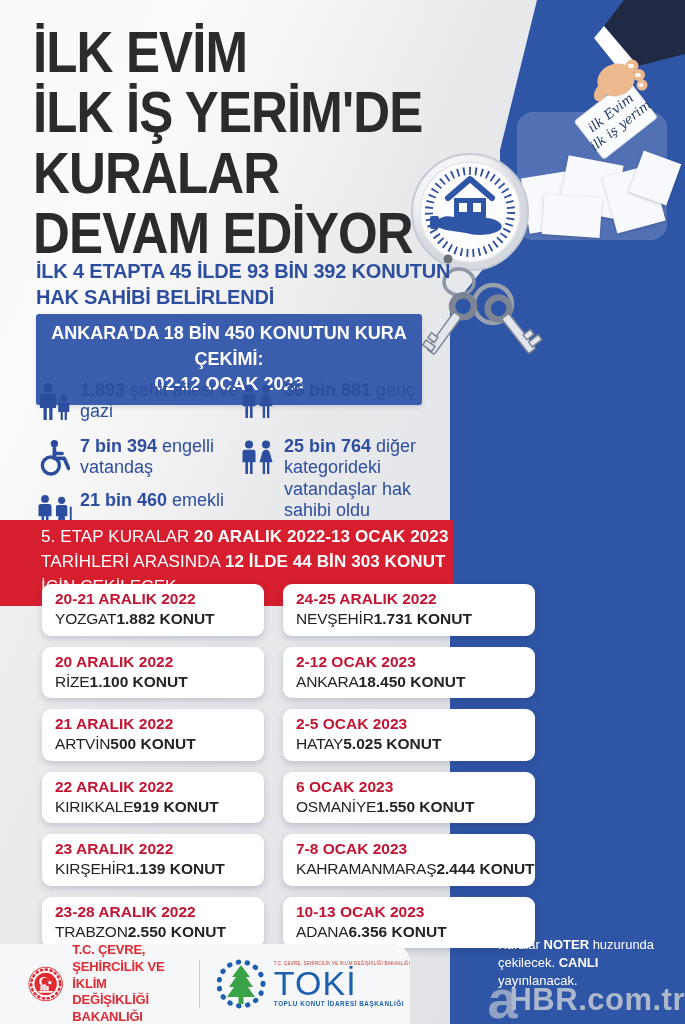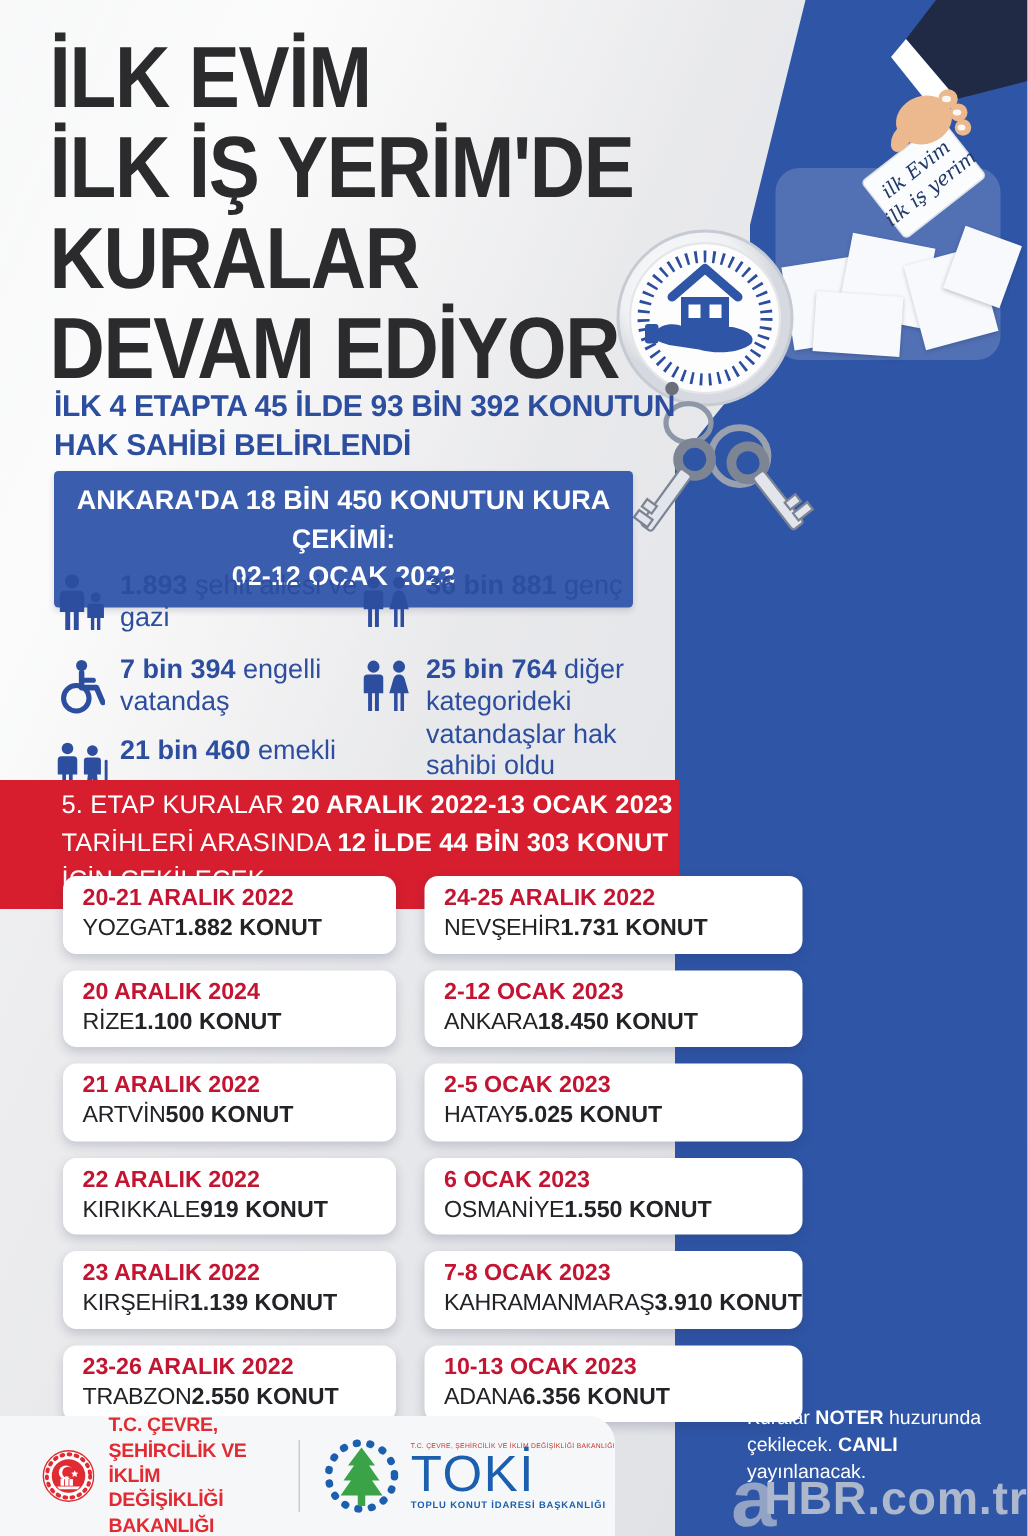--- a/index.html
+++ b/index.html
@@ -225,21 +225,21 @@
         </div>
     </div>
     <div class="card">
       <div class="c-date">24-25 ARALIK 2022</div>
       <div class="c-row">
           <span class="c-city">NEVŞEHİR</span>
           <span class="c-count">1.731 KONUT</span>
         </div>
     </div>
     <div class="card">
-      <div class="c-date">20 ARALIK 2024</div>
+      <div class="c-date">20 ARALIK 2022</div>
       <div class="c-row">
           <span class="c-city">RİZE</span>
           <span class="c-count">1.100 KONUT</span>
         </div>
     </div>
     <div class="card">
       <div class="c-date">2-12 OCAK 2023</div>
       <div class="c-row">
           <span class="c-city">ANKARA</span>
           <span class="c-count">18.450 KONUT</span>
@@ -277,25 +277,25 @@
       <div class="c-date">23 ARALIK 2022</div>
       <div class="c-row">
           <span class="c-city">KIRŞEHİR</span>
           <span class="c-count">1.139 KONUT</span>
         </div>
     </div>
     <div class="card">
       <div class="c-date">7-8 OCAK 2023</div>
       <div class="c-row">
           <span class="c-city">KAHRAMANMARAŞ</span>
-          <span class="c-count">3.910 KONUT</span>
-        </div>
-    </div>
-    <div class="card">
-      <div class="c-date">23-26 ARALIK 2022</div>
+          <span class="c-count">2.444 KONUT</span>
+        </div>
+    </div>
+    <div class="card">
+      <div class="c-date">23-28 ARALIK 2022</div>
       <div class="c-row">
           <span class="c-city">TRABZON</span>
           <span class="c-count">2.550 KONUT</span>
         </div>
     </div>
     <div class="card">
       <div class="c-date">10-13 OCAK 2023</div>
       <div class="c-row">
           <span class="c-city">ADANA</span>
           <span class="c-count">6.356 KONUT</span>

